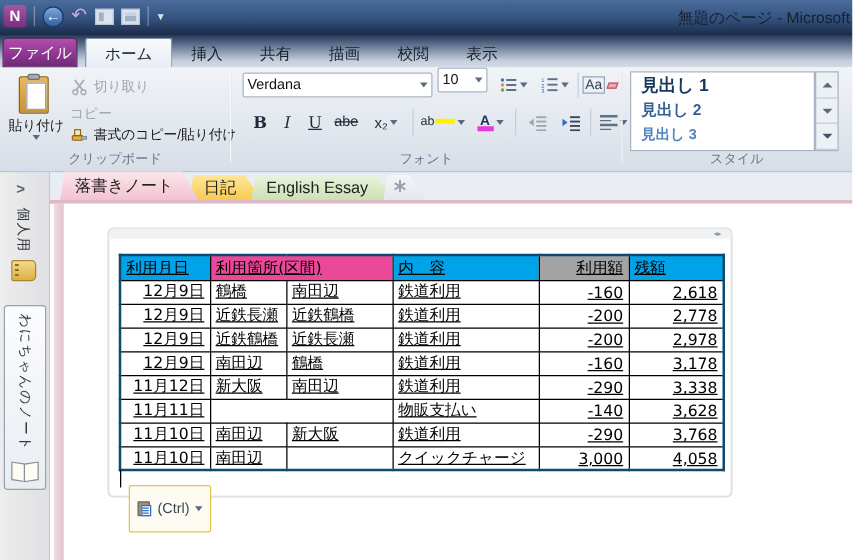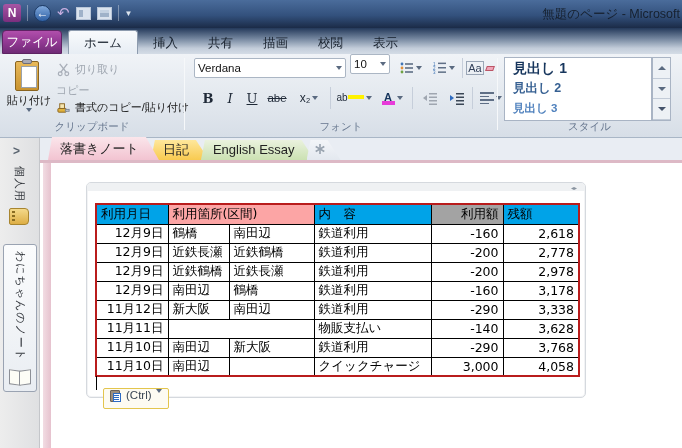--- a/index.html
+++ b/index.html
@@ -96,30 +96,30 @@
   
   .page { position:absolute; left:51px; top:163px; width:631px; height:285px; background:#fff; }
   .note-container { position:absolute; left:86px; top:182px; width:500px; height:216px;
     border:1px solid #D5D9DE; border-radius:5px; background:#fff; box-shadow:0 0 0 1px #F2F3F5 inset; }
   .container-topbar { position:absolute; left:87px; top:183px; width:498px; height:8px; background:#EFF1F3; border-radius:4px 4px 0 0; }
   .container-handle { position:absolute; right:8px; top:1px; font-size:6px; color:#8A94A0; letter-spacing:0; }
 
   table.expense { position:absolute; left:95px; top:203px; border-collapse:collapse; table-layout:fixed;
     font-size:12.5px; color:#000; font-family:"DejaVu Sans",sans-serif; }
   table.expense td, table.expense th { border:1px solid #000; height:19px; padding:0 4px; font-weight:normal; overflow:hidden; white-space:nowrap; }
-  table.expense { border:2px solid #b91c1c; }
+  table.expense { border:2px solid #0c4a6e;text-decoration:underline; }
   table.expense thead th { background:#00A3E8; height:20px; text-align:left; }
   td.c0 { text-align:right; padding-right:6px; }
   td.c1, td.c2, td.c3 { text-align:left; }
   td.c4, td.c5 { text-align:right; padding-right:6px; }
   th.h4 { text-align:right !important; padding-right:10px; }
 
   .caret { position:absolute; left:96px; top:376px; width:1px; height:14px; background:#000; }
 
-  .paste-options { position:absolute; left:103px; top:388px; height:21px; padding:0 6px; display:flex; gap:4px;
+  .paste-options { position:absolute; left:103px; top:388px; height:38px; padding:0 6px; display:flex; align-items:center; gap:4px;
     background:#FDFBF2; border:1.5px solid #E3C54D; border-radius:2px; font-size:11.5px; color:#3A4654; }
   .po-clip { width:12px; height:14px; position:relative; }
   .po-clip .b { position:absolute; left:0; top:1px; width:10px; height:12px; background:#9C8E7E; border:1px solid #6B6257; border-radius:1px; }
   .po-clip .p { position:absolute; left:3px; top:4px; width:8px; height:9px; background:#fff; border:1px solid #2D6BC4; }
   .po-clip .l { position:absolute; left:4px; top:6px; width:5px; height:1px; background:#2D6BC4; box-shadow:0 2px 0 #2D6BC4, 0 4px 0 #2D6BC4; }
 
   svg.icon { display:block; }
 </style>
 </head>
 <body>
@@ -337,21 +337,21 @@
       <col style="width:72px">
         <col style="width:61px">
         <col style="width:85px">
       <col style="width:117px">
         <col style="width:72px">
         <col style="width:76px">
     </colgroup>
     <thead>
       <tr>
         <th style="background: rgb(0, 163, 232);">利用月日</th>
-        <th colspan="2" style="background: #fca5a5; margin-left: 36px;">利用箇所(区間)</th>
+        <th colspan="2" style="background: #ec4899; margin-left: 36px;">利用箇所(区間)</th>
         <th style="background: rgb(0, 163, 232);">内　容</th>
         <th class="h4" style="background: #a3a3a3;">利用額</th>
         <th style="background: rgb(0, 163, 232);">残額</th>
       </tr>
     </thead>
     <tbody>
         <tr>
           <td class="c0">12月9日</td>
           <td class="c1">鶴橋</td>
           <td class="c2">南田辺</td>

